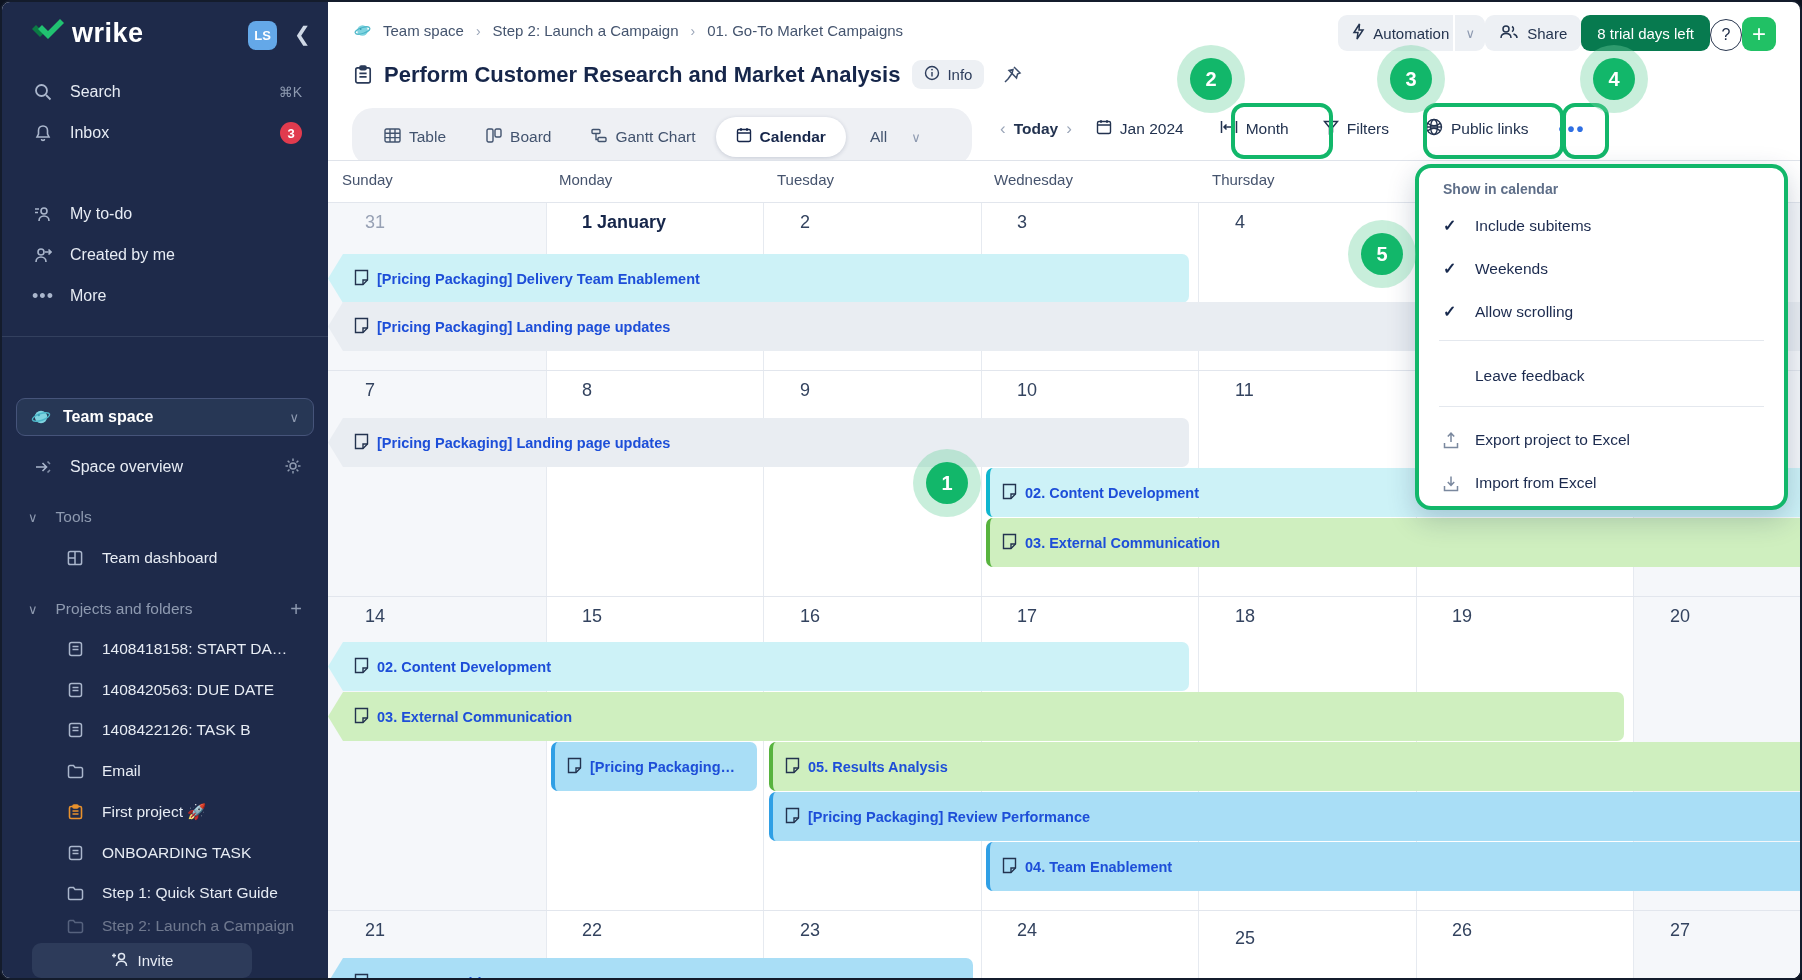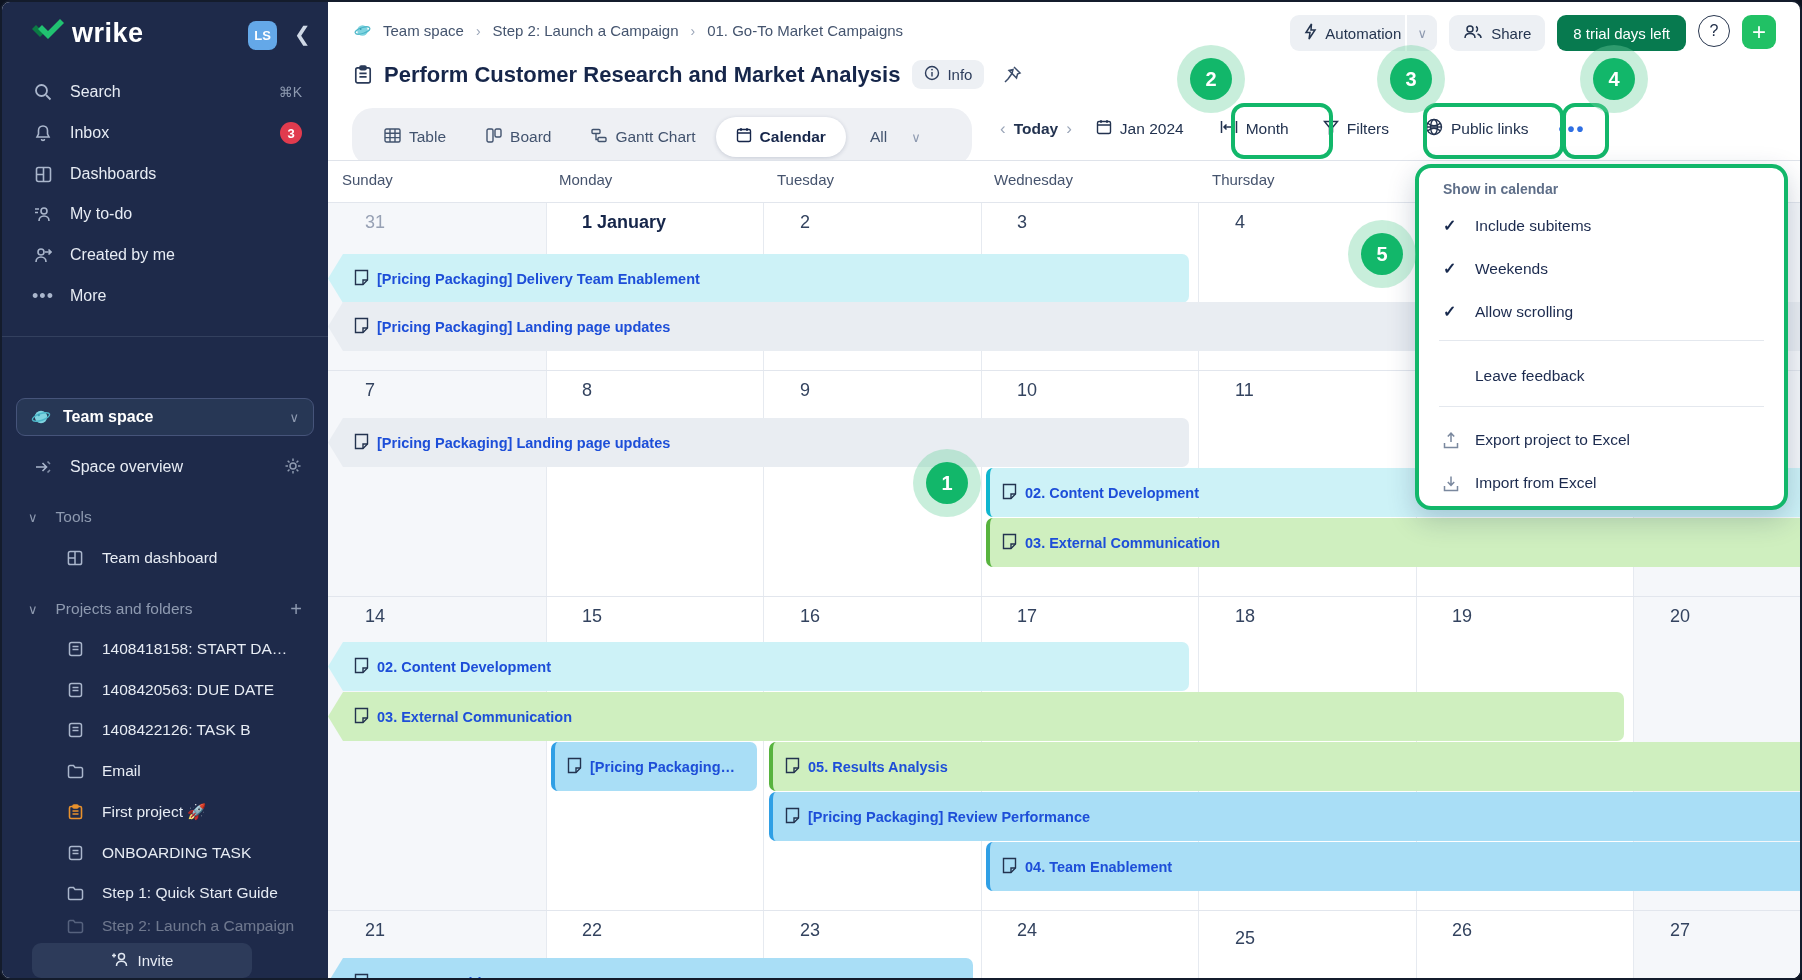--- a/index.html
+++ b/index.html
@@ -24,21 +24,21 @@
   .chev { color:#8e9ab0; font-size:13px; }
   .partial { opacity:.4; height:16px; overflow:hidden; }
 
   
   #breadcrumb { position:absolute; left:352px; top:20px; display:flex; align-items:center; gap:12px; font-size:15px; color:#44546e; }
   .bc-sep { color:#9aa5b8; font-size:14px; }
   #titlerow { position:absolute; left:352px; top:58px; display:flex; align-items:center; gap:12px; }
   #page-title { font-size:22px; font-weight:bold; color:#16264a; }
   .pill { background:#edf0f4; border-radius:9px; display:flex; align-items:center; gap:7px; color:#2d3d5c; font-size:15px; }
   #info-pill { padding:5px 12px; }
-  #topbtns { position:absolute; right:24px; top:13px; display:flex; align-items:flex-start; gap:12px; height:36px;padding-left:44px; }
+  #topbtns { position:absolute; right:24px; top:13px; display:flex; align-items:flex-end; height:36px;padding-left:44px; }
   .topbtn { height:36px; padding:0 14px; display:flex; align-items:center; gap:8px; background:#edf0f4; border-radius:9px 0 0 9px; font-size:15px; color:#24344f; }
   .topbtn.solo { border-radius:9px; }
   .seg { height:36px; width:32px; display:flex; align-items:center; justify-content:center; background:#edf0f4; border-radius:0 9px 9px 0; margin-left:-10px; border-left:2px solid #fff; color:#5c6b85; }
   #trial { height:36px; padding:0 16px; display:flex; align-items:center; background:#077a4f; color:#fff; border-radius:9px; font-size:15px; }
   #help { width:32px; height:32px; border:1.5px solid #2a3850; border-radius:50%; display:flex; align-items:center; justify-content:center; font-size:16px; color:#1c2a45; background:#fff; }
   #plus { width:34px; height:34px; background:#21c165; border-radius:9px; color:#fff; font-size:24px; display:flex; align-items:center; justify-content:center; }
 
   
   #tabsbar { position:absolute; left:350px; top:106px; height:58px; width:620px; background:#eef0f4; border-radius:21px; display:flex; align-items:center; }
   .tab { display:flex; align-items:center; gap:8px; font-size:15.5px; color:#42536e; padding:0 20px; height:42px; }
@@ -113,30 +113,20 @@
     </div>
     <div class="sb-row" style="top:113px">
       <span class="ic">
           <svg width="18" height="18" viewBox="0 0 18 18" fill="none" stroke="#aab6cc" stroke-width="1.6">
             <path d="M9 2 C6 2 4.5 4.2 4.5 6.5 L4.5 10 L3 13 L15 13 L13.5 10 L13.5 6.5 C13.5 4.2 12 2 9 2 Z"></path>
             <path d="M7.5 15 a1.5 1.5 0 0 0 3 0"></path>
           </svg>
         </span>
       <span>Inbox</span>
       <span class="badge">3</span>
-    </div>
-    <div class="sb-row" style="top:154px">
-      <span class="ic">
-          <svg width="17" height="17" viewBox="0 0 17 17" fill="none" stroke="#aab6cc" stroke-width="1.6">
-            <rect x="1.5" y="1.5" width="14" height="14" rx="2"></rect>
-            <line x1="8.5" y1="1.5" x2="8.5" y2="15.5"></line>
-            <line x1="1.5" y1="8.5" x2="8.5" y2="8.5"></line>
-          </svg>
-        </span>
-      <span>Dashboards</span>
     </div>
     <div class="sb-row" style="top:194px">
       <span class="ic">
           <svg width="18" height="18" viewBox="0 0 18 18" fill="none" stroke="#aab6cc" stroke-width="1.6">
             <circle cx="10" cy="6" r="3"></circle>
             <path d="M5 16 c0-3 2.2-5 5-5 s5 2 5 5"></path>
             <line x1="1" y1="4" x2="5" y2="4"></line>
             <line x1="1" y1="7.5" x2="4" y2="7.5"></line>
           </svg>
         </span>

